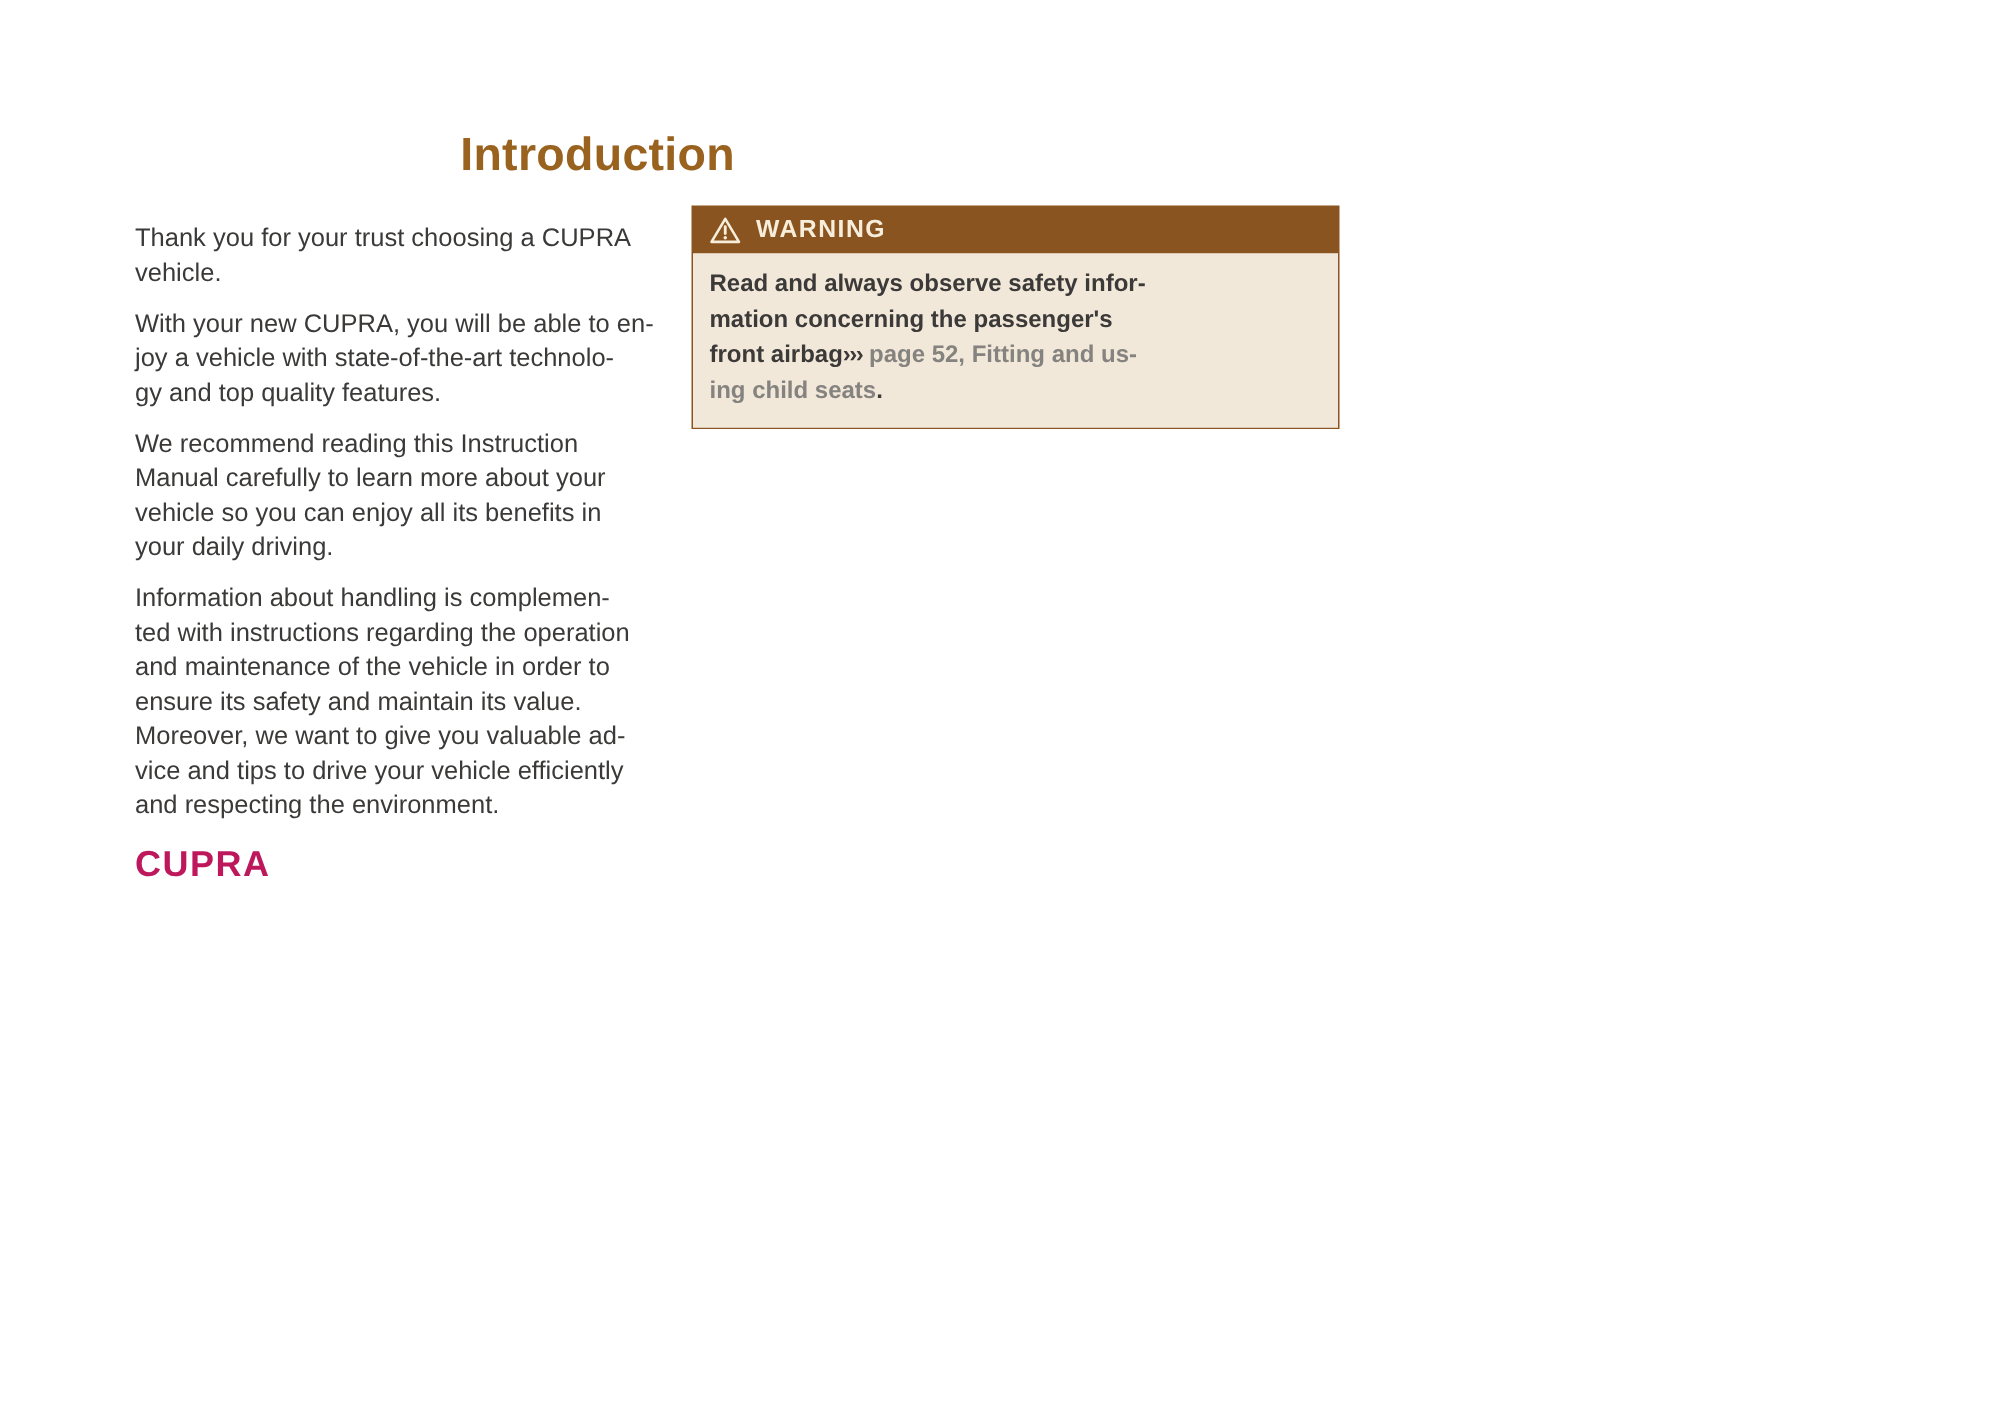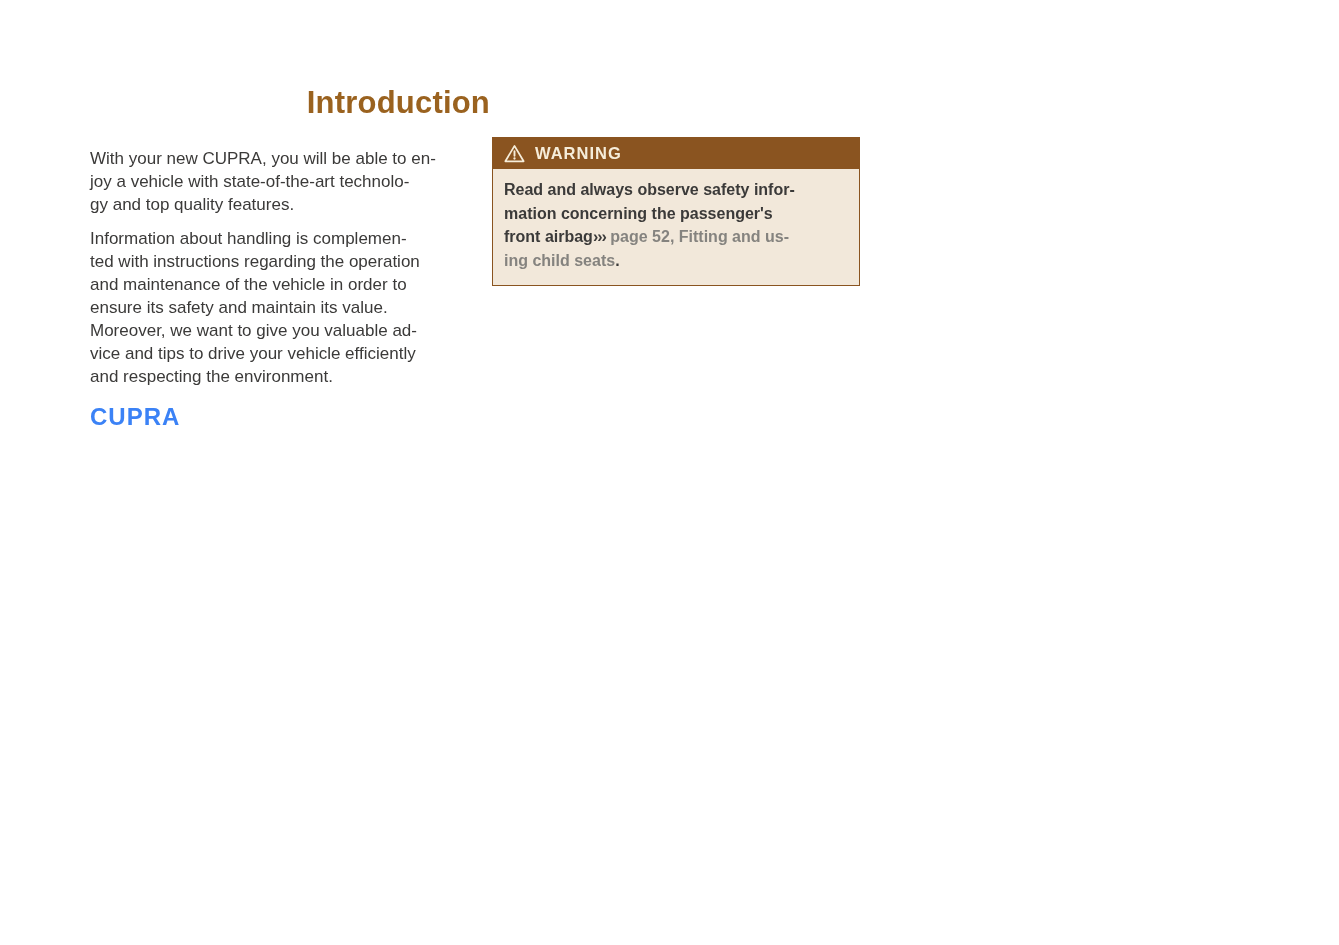--- a/index.html
+++ b/index.html
@@ -40,27 +40,27 @@
     line-height: 23px;
     color: #3B3A39;
     white-space: pre-line;
   }
   .signature {
     margin-top: 14px;
     font-size: 24px;
     line-height: 30px;
     font-weight: 700;
     letter-spacing: 1px;
-    color: #3b82f6;
+    color: #be185d;
   }
   .warning-box {
     position: absolute;
-    left: 492px;
+    left: 461px;
     top: 137px;
-    width: 368px;
+    width: 432px;
     box-sizing: border-box;
     border: 1.5px solid #8A5420;
   }
   .warning-header {
     background: #8A5420;
     color: #F6EDDA;
     height: 31px;
     box-sizing: border-box;
     display: flex;
     align-items: center;
@@ -94,23 +94,29 @@
   }
 </style>
 </head>
 <body>
 
 <div class="page">
 
   <div class="left-col">
     <h1 class="page-title">Introduction</h1>
 
+    <p class="body-par">Thank you for your trust choosing a CUPRA
+vehicle.</p>
     <p class="body-par">With your new CUPRA, you will be able to en-
 joy a vehicle with state-of-the-art technolo-
 gy and top quality features.</p>
+    <p class="body-par">We recommend reading this Instruction
+Manual carefully to learn more about your
+vehicle so you can enjoy all its benefits in
+your daily driving.</p>
     <p class="body-par">Information about handling is complemen-
 ted with instructions regarding the operation
 and maintenance of the vehicle in order to
 ensure its safety and maintain its value.
 Moreover, we want to give you valuable ad-
 vice and tips to drive your vehicle efficiently
 and respecting the environment.</p>
 
     <div class="signature">CUPRA</div>
   </div>

